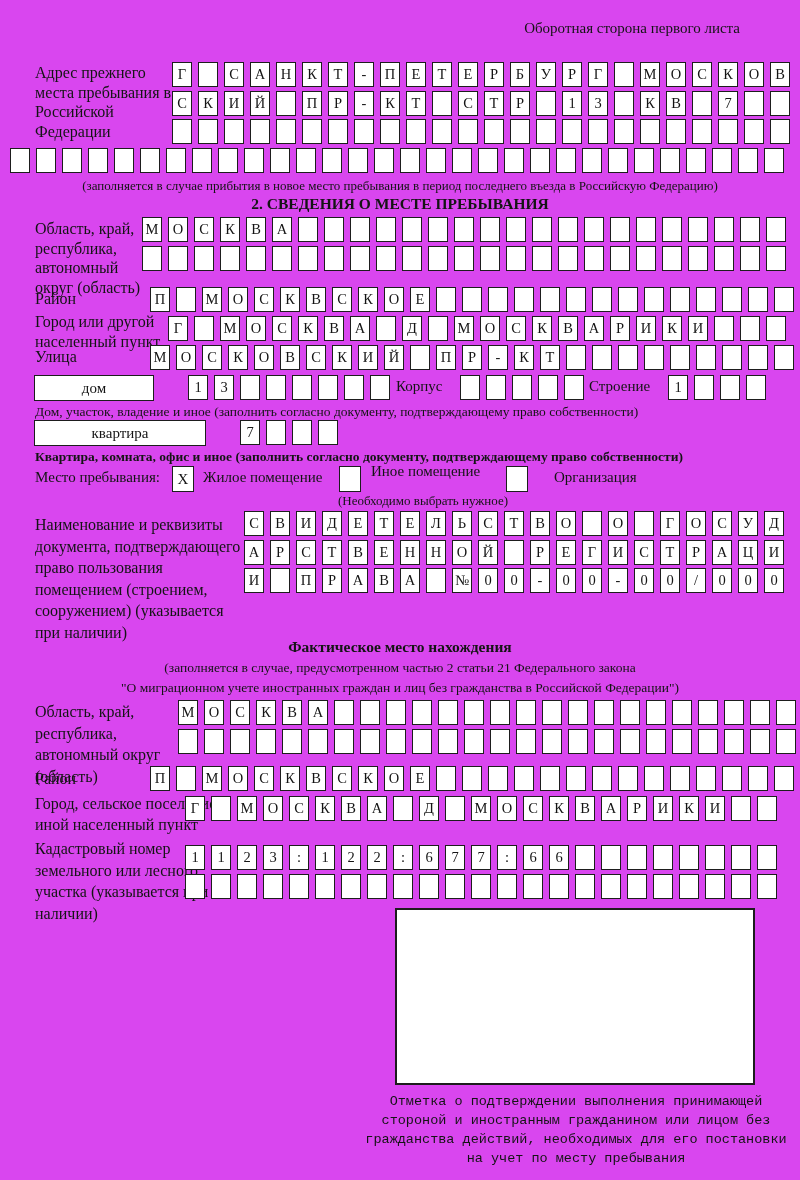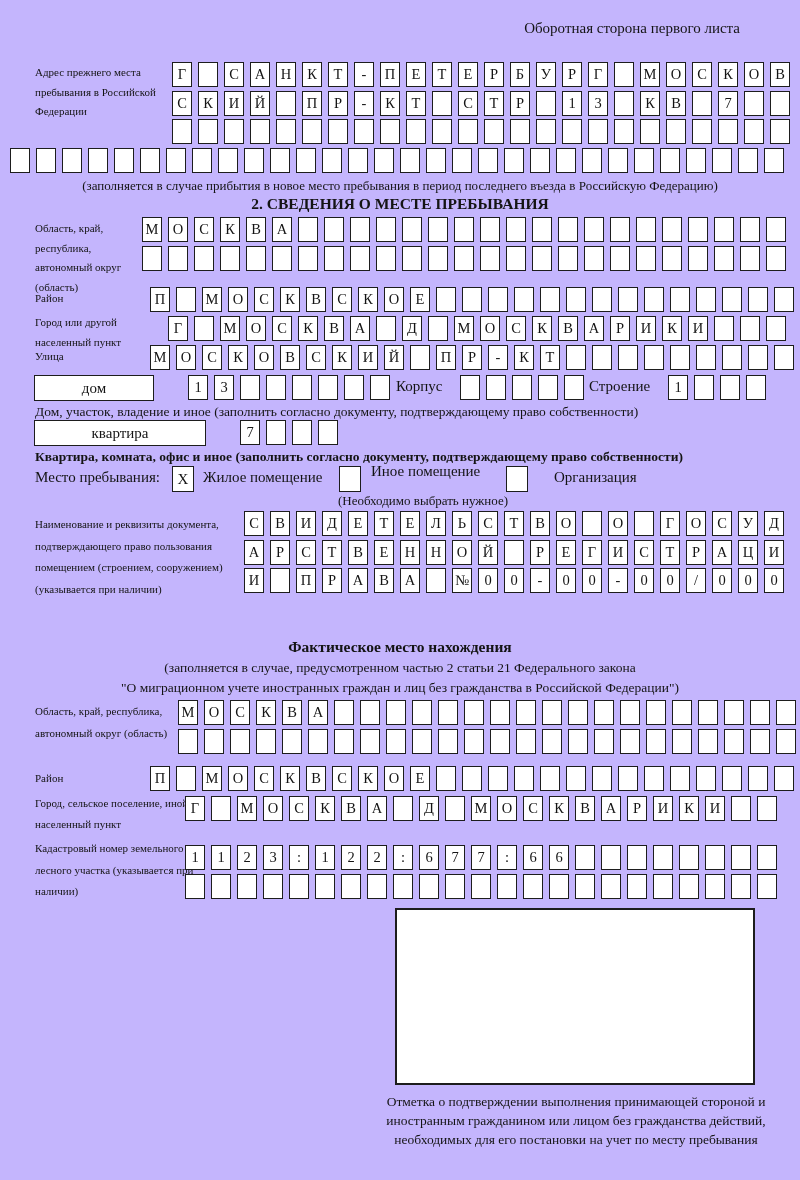--- a/index.html
+++ b/index.html
@@ -1,35 +1,35 @@
 <!DOCTYPE html>
 <html><head>
 <meta charset="utf-8">
 <style>
   html,body{margin:0;padding:0;background:#fff;}
-  .page{position:relative;width:800px;height:1180px;background:#c4b5fd;overflow:hidden;
+  .page{position:relative;width:800px;height:1180px;background:#d946ef;overflow:hidden;
         font-family:"Liberation Serif","DejaVu Serif",serif;color:#141414;}
   .cellrow{position:absolute;display:flex;gap:6px;}
   .cell{flex:0 0 auto;width:20px;height:25px;box-sizing:border-box;border:1.6px solid #1d1d1d;
         display:flex;align-items:center;justify-content:center;font-size:14.5px;line-height:1;
         background:#fff;}
-  .lbl{position:absolute;font-size:11px;line-height:19.5px;}
+  .lbl{position:absolute;font-size:16px;line-height:19.5px;}
   .lbl21{line-height:21.5px;}
   .cap{position:absolute;left:0;width:800px;text-align:center;font-size:13px;}
   .h{position:absolute;left:0;width:800px;text-align:center;font-weight:bold;font-size:15.5px;}
   .widebox{position:absolute;box-sizing:border-box;height:26px;border:1.7px solid #1d1d1d;
         display:flex;align-items:center;justify-content:center;font-size:15px;background:#fff;}
   .inl{position:absolute;font-size:15px;white-space:nowrap;}
   .cb{position:absolute;box-sizing:border-box;width:22px;height:26px;border:1.7px solid #1d1d1d;
         display:flex;align-items:center;justify-content:center;font-size:15px;background:#fff;}
   .smallnote{position:absolute;font-size:13.5px;white-space:nowrap;}
   .markbox{position:absolute;left:395px;top:908px;width:360px;height:177px;
         box-sizing:border-box;border:2px solid #1d1d1d;background:#fff;}
   .marknote{position:absolute;left:360px;top:1092px;width:432px;text-align:center;
-        font-size:13.5px;line-height:19px;}
+        font-size:13.5px;line-height:19px;font-family:Liberation Mono, monospace;}
   .hdr{position:absolute;left:400px;top:20px;width:340px;text-align:right;font-size:15px;}
 </style>
 </head>
 <body>
 
 <div class="page">
 
   <div class="hdr">Оборотная сторона первого листа</div>
 
   <div class="lbl" style="left:35px;top:63px;width:142px;">Адрес прежнего места пребывания в Российской Федерации</div>

